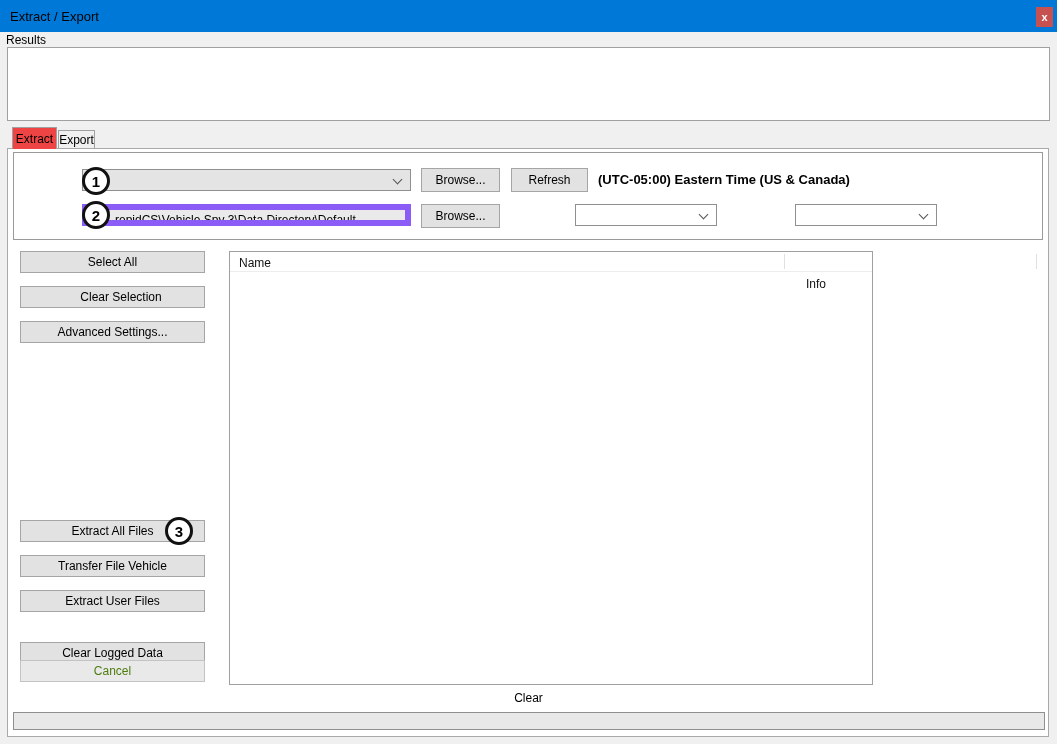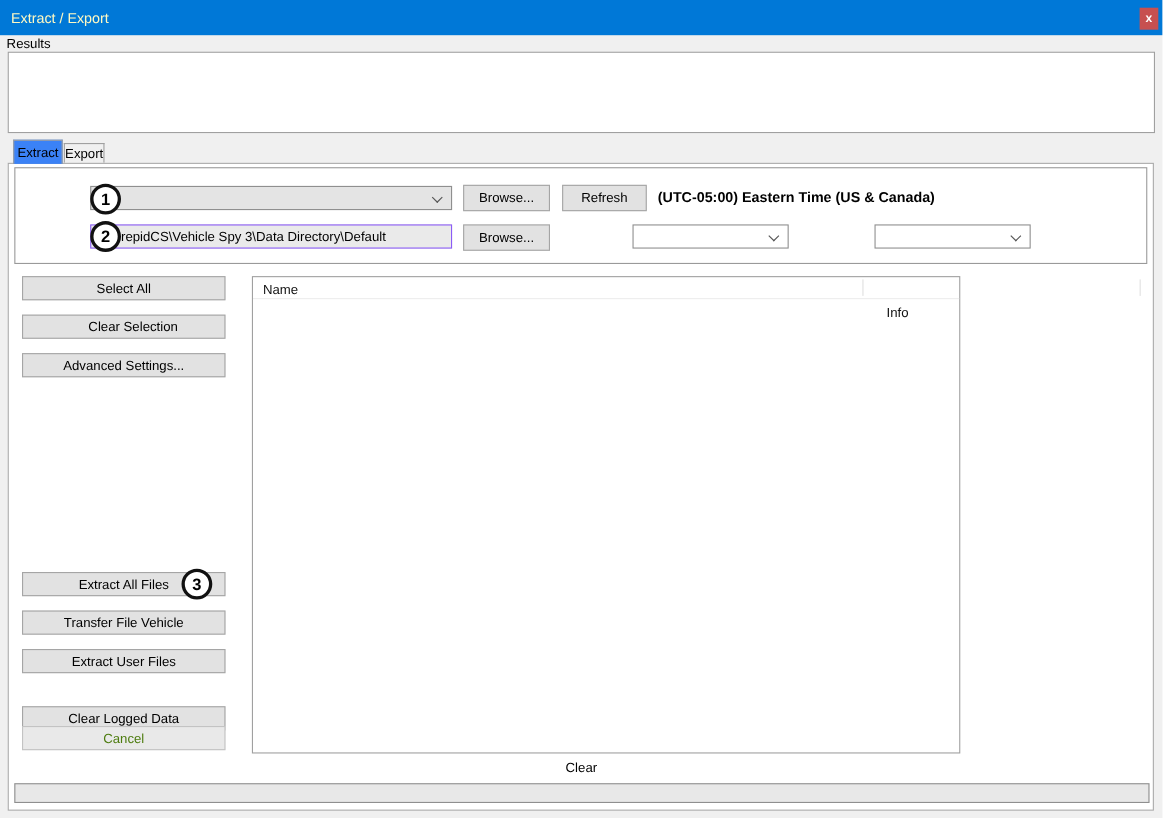--- a/index.html
+++ b/index.html
@@ -4,38 +4,38 @@
 <style>
   * { margin:0; padding:0; box-sizing:border-box; }
   html,body { width:1057px; height:744px; }
   body { font-family:"Liberation Sans", sans-serif; font-size:12px; color:#000; }
   #window {
     position:relative; width:1057px; height:744px;
     background:#f0f0f0; overflow:hidden;
   }
   
   .titlebar { position:absolute; left:0; top:0; width:1057px; height:32px; background:#0078d7; }
-  .title-text { position:absolute; left:10px; top:9px; color:#fef9c3; font-size:13px; }
+  .title-text { position:absolute; left:10px; top:9px; color:#000000; font-size:13px; }
   .close-btn {
     position:absolute; left:1036px; top:7px; width:17px; height:20px;
     background:#c75050; color:#ffffff; font-weight:bold; font-size:11px;
     display:flex; align-items:center; justify-content:center; cursor:default;
   }
   
   .results-label { position:absolute; left:6px; top:33px; font-size:12px; }
   .results-box {
     position:absolute; left:7px; top:47px; width:1043px; height:74px;
     background:#ffffff; border:1px solid #a0a0a0;
   }
   
   .tab {
     position:absolute; font-size:12px; display:flex; align-items:center; justify-content:center;
     border:1px solid #a0a0a0; border-bottom:none;
   }
-  .tab-extract { left:12px; top:127px; width:45px; height:22px; background:#3b82f6; z-index:3; }
+  .tab-extract { left:12px; top:127px; width:45px; height:22px; background:#ef4444; z-index:3; }
   .tab-export  { left:58px; top:130px; width:37px; height:18px; background:#f0f0f0; z-index:1; }
   
   .tab-panel {
     position:absolute; left:7px; top:148px; width:1042px; height:589px;
     background:#ffffff; border:1px solid #a9a9a9; z-index:2;
   }
   
   .io-groupbox { position:absolute; left:13px; top:152px; width:1030px; height:88px; border:1px solid #9a9a9a; z-index:4; }
   .fld-label { position:absolute; font-size:13px; font-weight:bold; }
   .combo {
@@ -49,21 +49,21 @@
   }
   .btn {
     position:absolute; background:#e2e2e2; border:1px solid #a5a5a5;
     font-size:12px; display:flex; align-items:center; justify-content:center;
     font-family:"Liberation Sans", sans-serif; cursor:default;
   }
   .btn:disabled, .btn.disabled { background:#e9e9e9; border-color:#c3c3c3; color:#4d7c0f; }
   .tz-text { position:absolute; left:598px; top:172px; font-size:13px; font-weight:bold; }
   .path-field {
     position:absolute; left:82px; top:204px; width:329px; height:22px;
-    background:#eaeaea; border:1px solid #8b5cf6;
+    background:#eaeaea; border:6px solid #8b5cf6;
     font-size:12px; line-height:20px; padding-left:27px;
     white-space:nowrap; overflow:hidden;
   }
   
   .side-btn { left:20px; width:185px; height:22px; z-index:4; }
   
   .file-list {
     position:absolute; left:229px; top:251px; width:644px; height:434px;
     background:#ffffff; border:1px solid #a0a0a0; z-index:4;
   }

